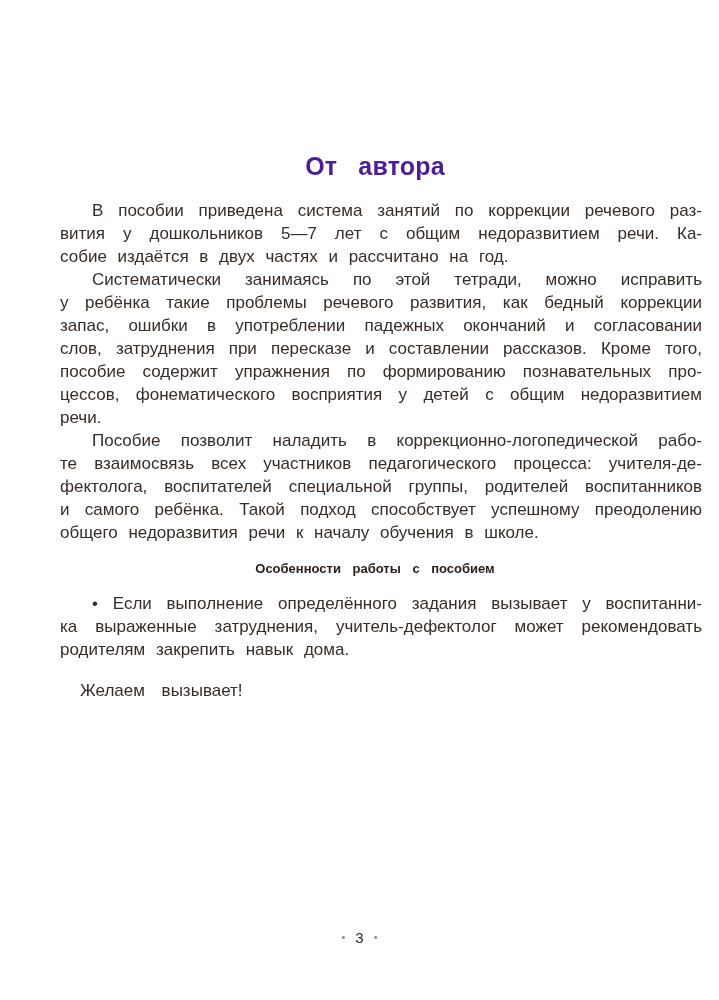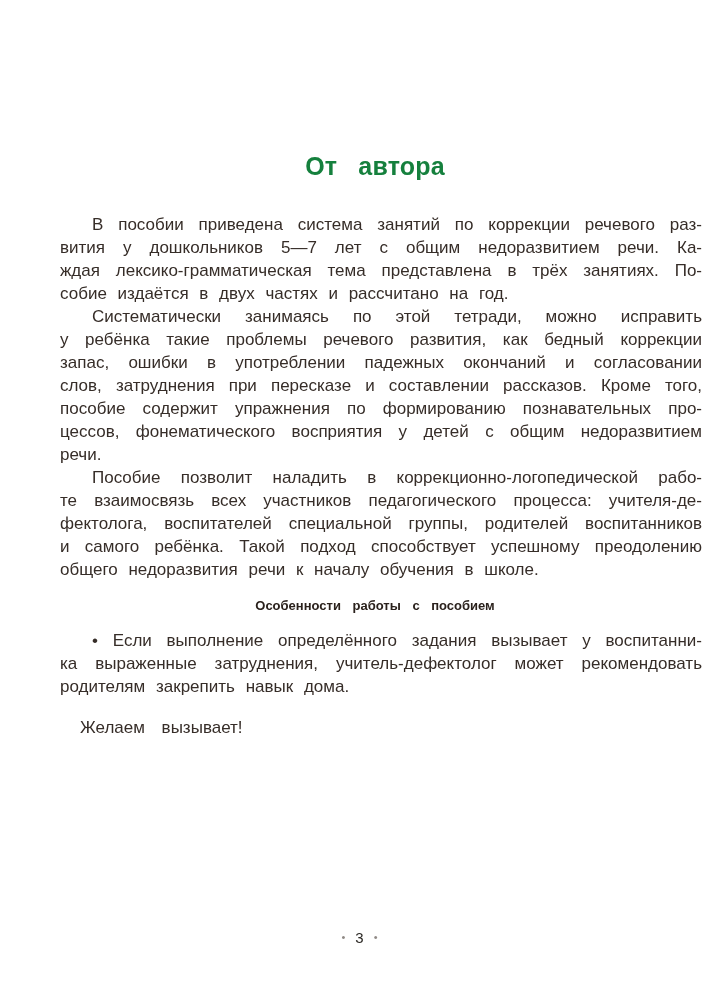--- a/index.html
+++ b/index.html
@@ -18,24 +18,24 @@
     position: absolute;
     top: 150px;
     left: 48px;
     width: 654px;
   }
   h1.page-title {
     font-size: 25px;
     line-height: 32px;
     font-weight: bold;
     text-align: center;
-    color: #15803d;
+    color: #4c1d95;
     word-spacing: 14px;
     letter-spacing: 0.2px;
-    margin-bottom: 31px;
+    margin-bottom: 17px;
   }
   .text-content { font-size: 17px; line-height: 23px; }
   .para { margin: 0; }
   .line {
     height: 23px;
     white-space: nowrap;
     word-spacing: 6px;
     margin-left: 12px;
   }
   .line.j {
@@ -81,21 +81,20 @@
 </head>
 <body>
 
 <div class="page">
   <div class="content-wrap">
     <h1 class="page-title">От автора</h1>
     <div class="text-content">
         <div class="para">
           <div class="line j indent">В пособии приведена система занятий по коррекции речевого раз-</div>
           <div class="line j">вития у дошкольников 5—7 лет с общим недоразвитием речи. Ка-</div>
-          <div class="line j">ждая лексико-грамматическая тема представлена в трёх занятиях. По-</div>
           <div class="line">собие издаётся в двух частях и рассчитано на год.</div>
         </div>
         <div class="para">
           <div class="line j indent">Систематически занимаясь по этой тетради, можно исправить</div>
           <div class="line j">у ребёнка такие проблемы речевого развития, как бедный коррекции</div>
           <div class="line j">запас, ошибки в употреблении падежных окончаний и согласовании</div>
           <div class="line j">слов, затруднения при пересказе и составлении рассказов. Кроме того,</div>
           <div class="line j">пособие содержит упражнения по формированию познавательных про-</div>
           <div class="line j">цессов, фонематического восприятия у детей с общим недоразвитием</div>
           <div class="line">речи.</div>

